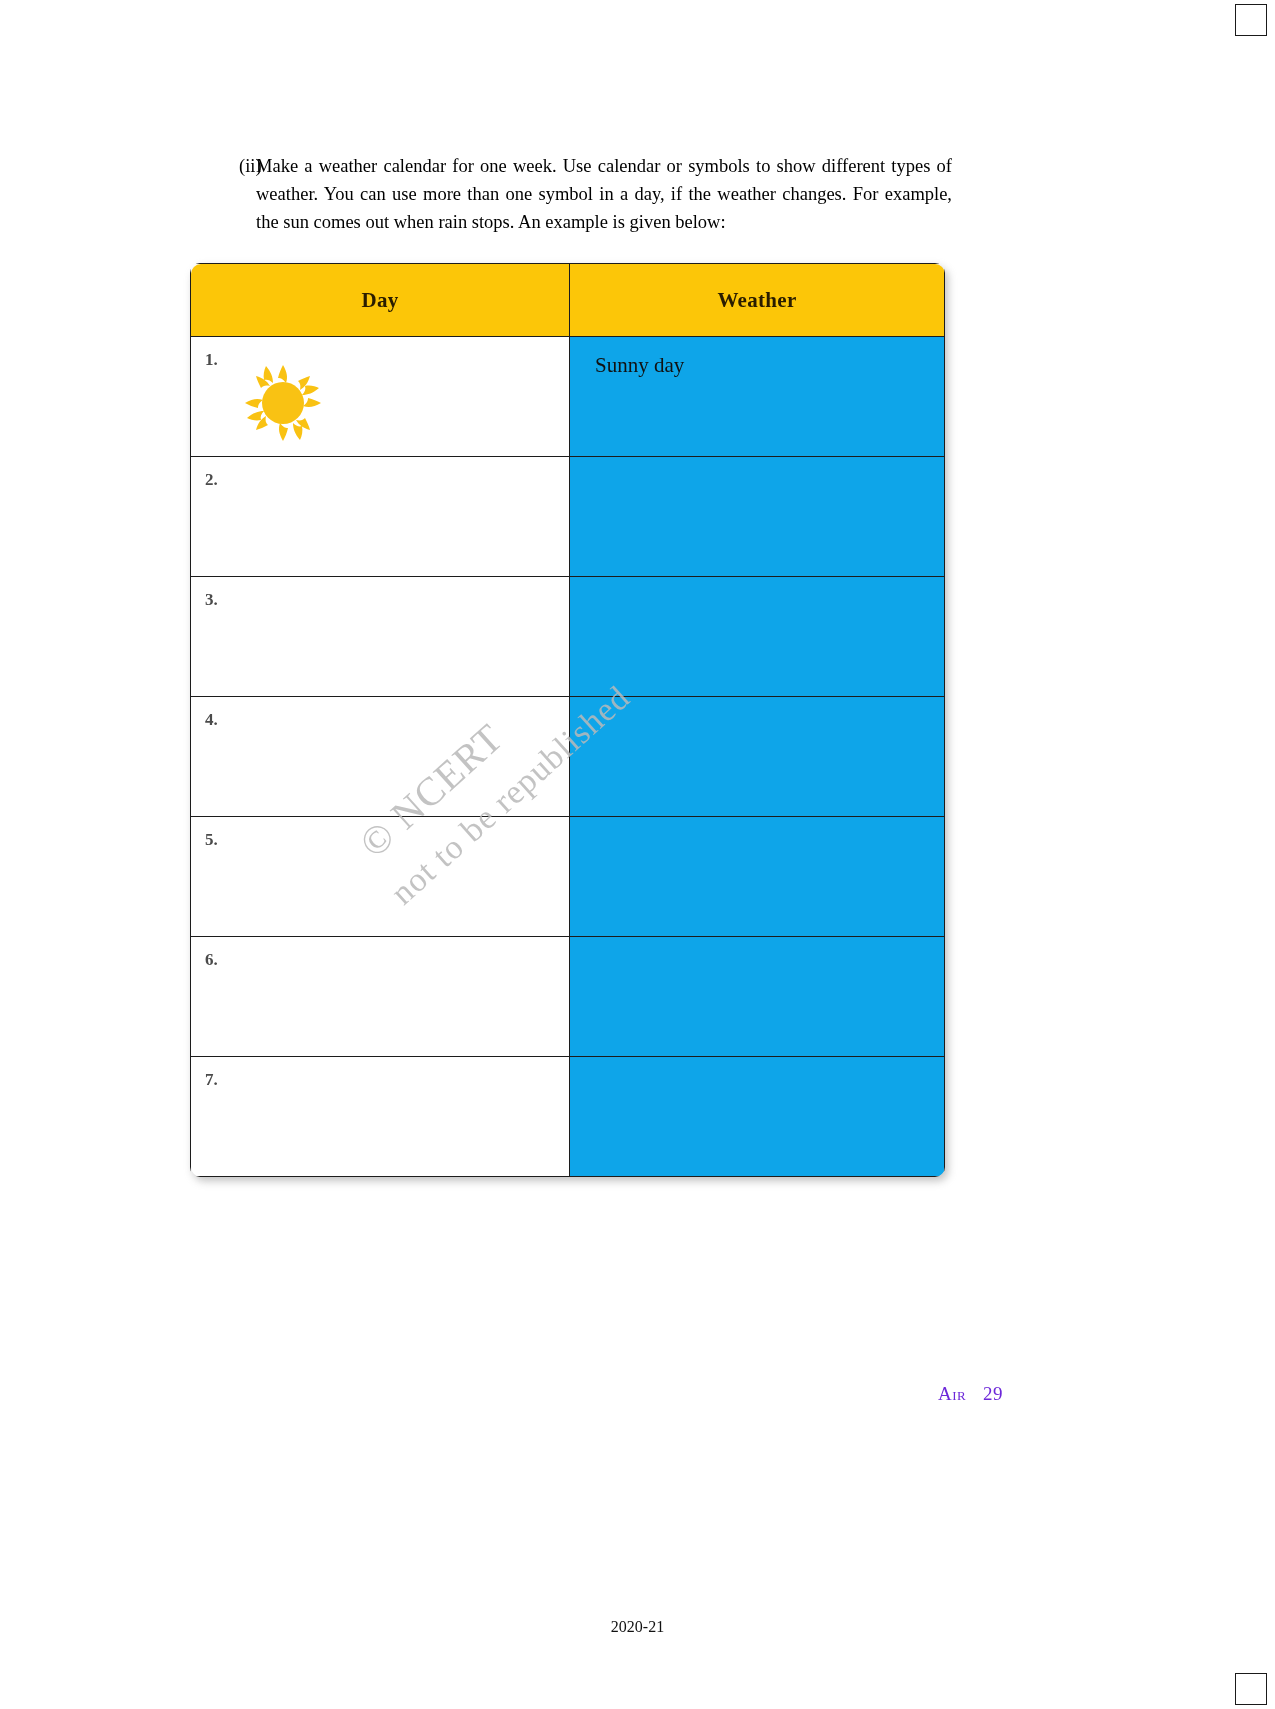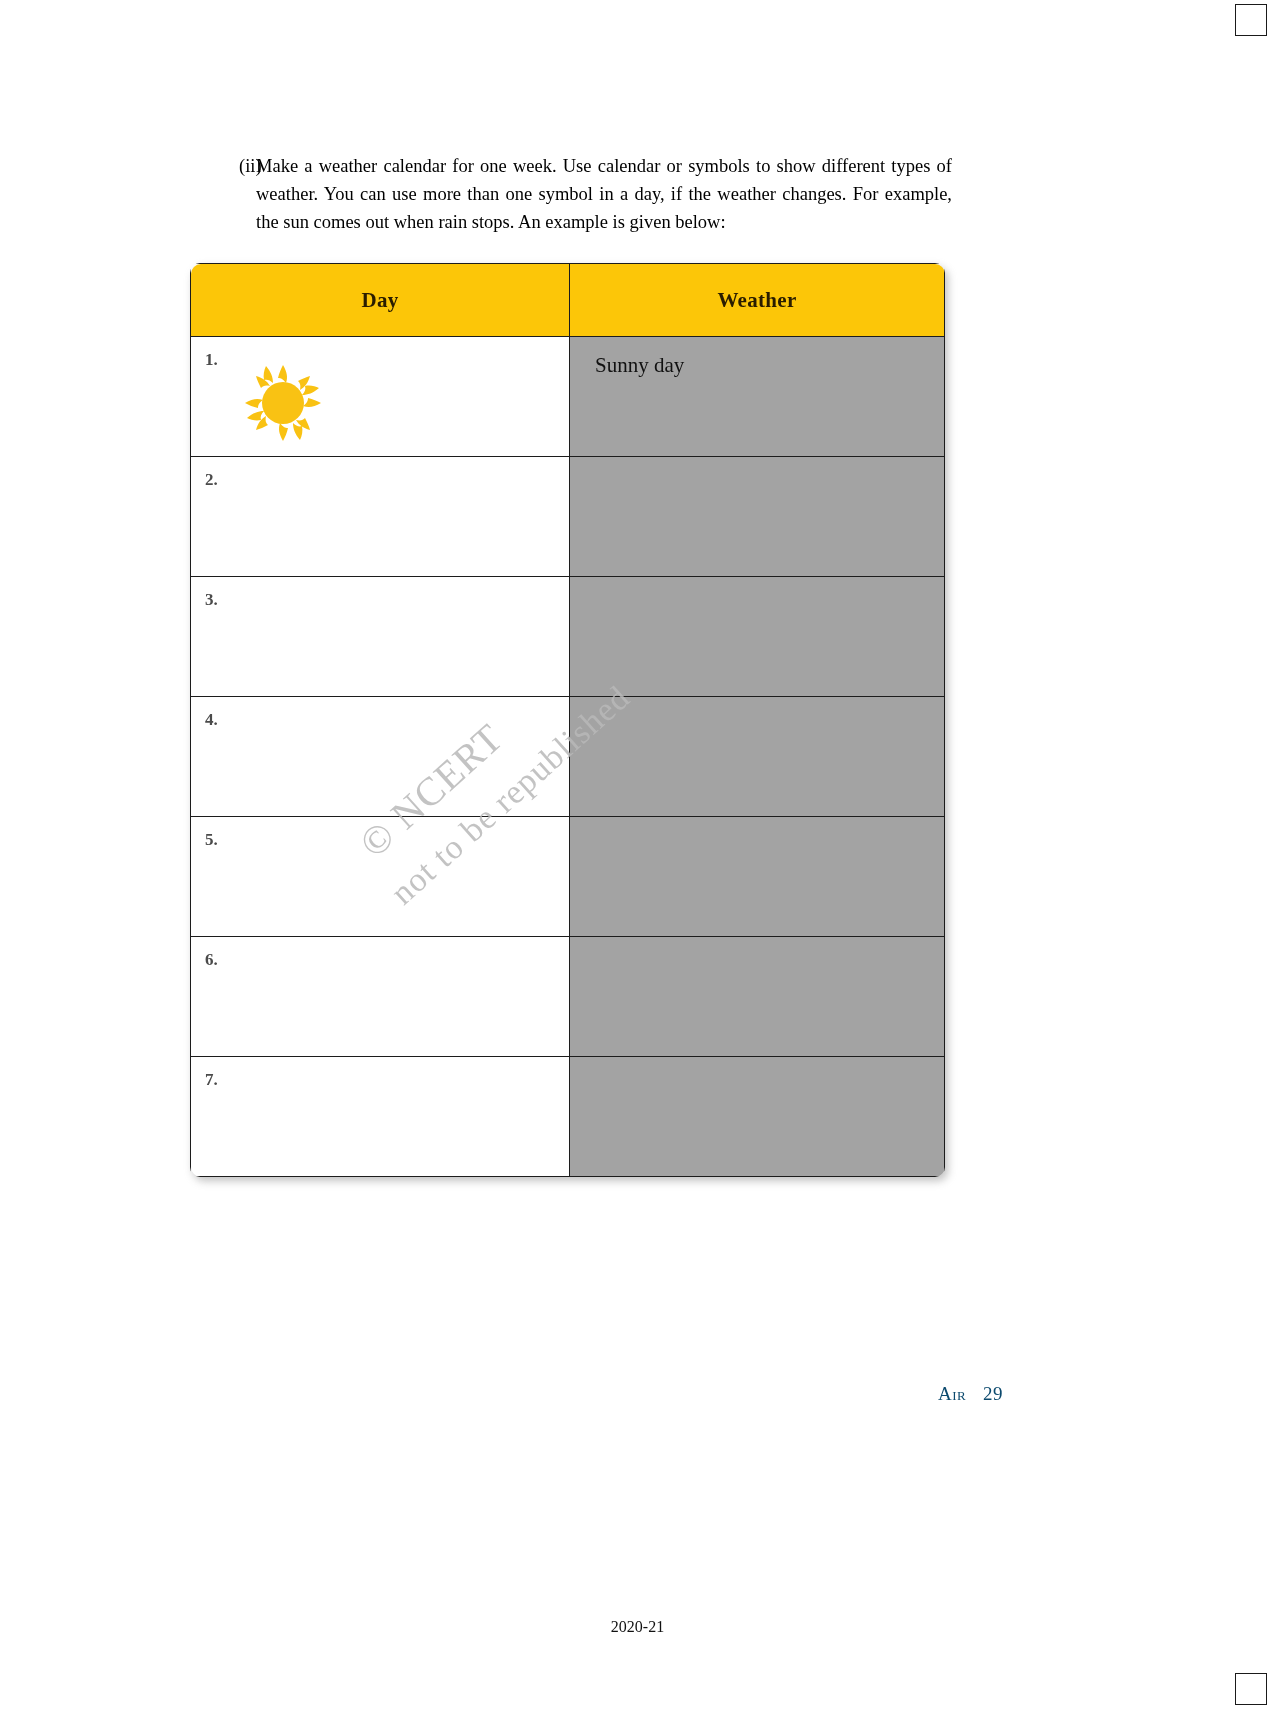--- a/index.html
+++ b/index.html
@@ -85,21 +85,21 @@
   }
   table.weather thead th.col-day { width: 378px; }
   table.weather thead th.col-weather { width: 374px; }
 
   td.day-cell {
     background: #ffffff;
     height: 119px;
     position: relative;
   }
   td.weather-cell {
-    background: #a3a3a3;
+    background: #0ea5e9;
     height: 119px;
     position: relative;
   }
   .row-num {
     position: absolute;
     left: 14px;
     top: 13px;
     font-family: "Liberation Serif", serif;
     font-weight: bold;
     font-size: 17px;
@@ -153,21 +153,21 @@
   }
 
   
   .chapter-footer {
     position: absolute;
     right: 272px;
     bottom: 304px;
     font-family: "Liberation Serif", serif;
     font-size: 17px;
     letter-spacing: 0.5px;
-    color: #0c4a6e;
+    color: #6d28d9;
   }
   .chapter-footer .chap-name {
     font-variant: small-caps;
     font-size: 19px;
   }
   .chapter-footer .page-no {
     margin-left: 12px;
     font-size: 19px;
   }
   .year-footer {

